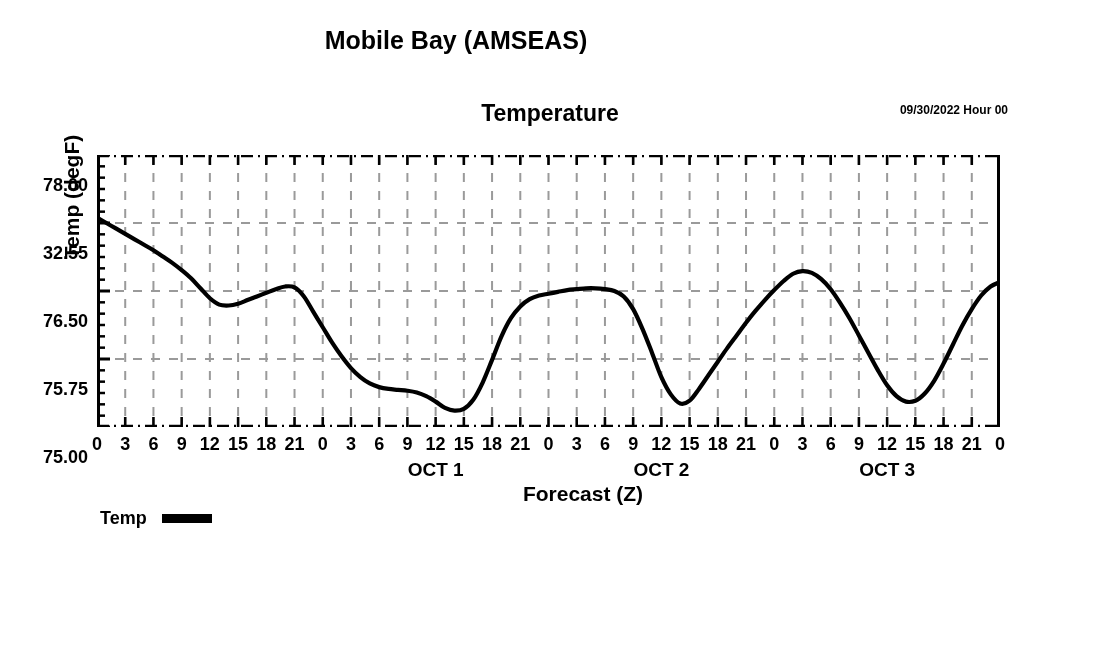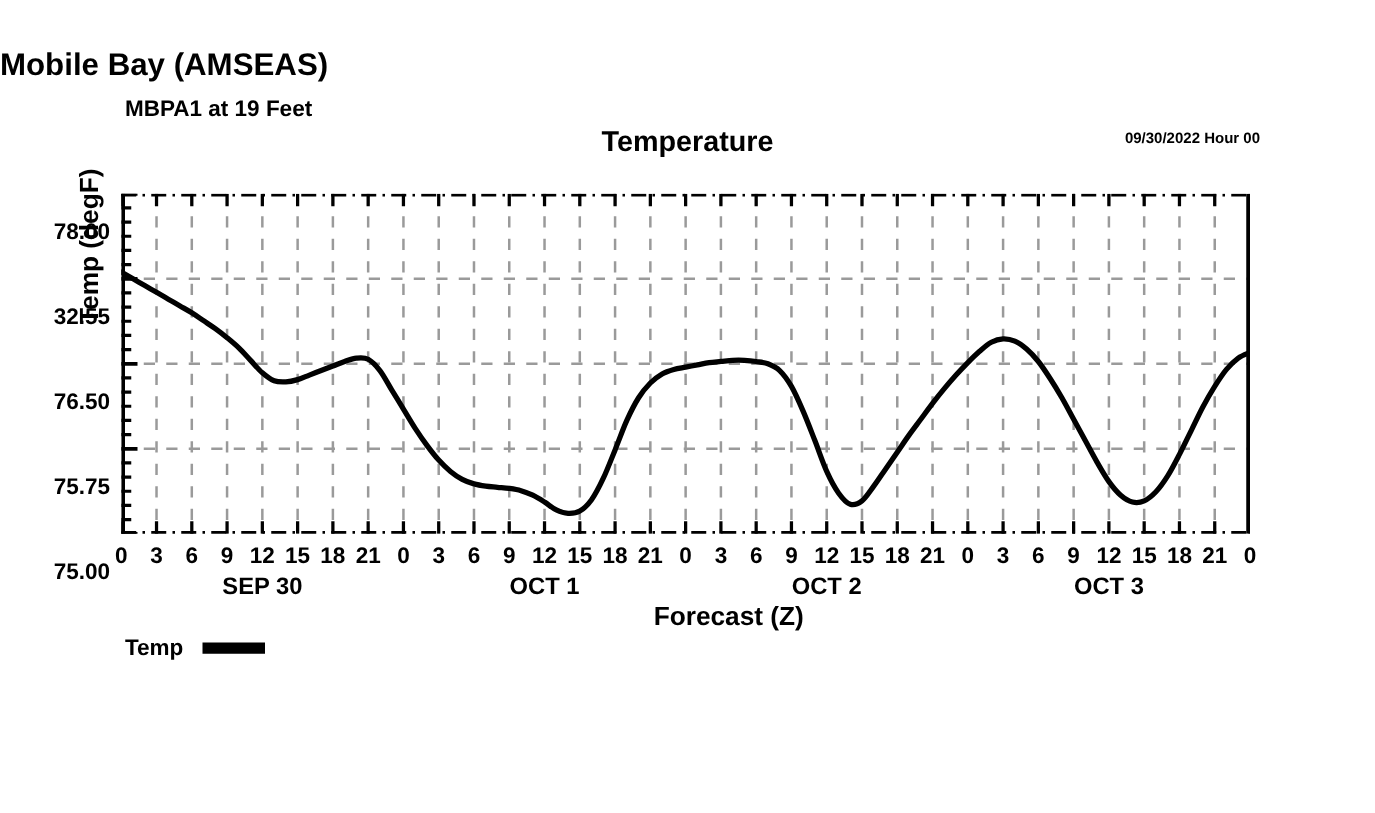--- a/index.html
+++ b/index.html
@@ -13,22 +13,23 @@
     position: relative;
     font-family: "Liberation Sans", sans-serif;
     color: #000000;
     overflow: hidden;
   }
 
   
   #top-title {
     position: absolute;
     left: 0;
-    top: 38px;
+    top: 26px;
     width: 912px;
+    text-align: center;
     font-size: 25px;
     font-weight: bold;
     letter-spacing: 0px;
   }
 
   #station-block {
     position: absolute;
     left: 100px;
     top: 74px;
     font-size: 18px;
@@ -155,21 +156,20 @@
     height: 9px;
     background: #000000;
   }
 </style>
 </head>
 <body>
 
 <div id="top-title">Mobile Bay (AMSEAS)</div>
 
 <div id="station-block">
-  <div>MBPA1 at 19 Feet</div>
 </div>
 
 <div id="subtitle">Temperature</div>
 <div id="runtime">09/30/2022 Hour 00</div>
 
 <div id="y-axis-title">Temp (degF)</div>
 <div id="y-tick-labels">
     <div class="y-tick-label" style="top: 415px;">75.00</div>
     <div class="y-tick-label" style="top: 347px;">75.75</div>
     <div class="y-tick-label" style="top: 279px;">76.50</div>
@@ -357,21 +357,20 @@
     <div class="x-hour-label" style="left: 802.469px;">3</div>
     <div class="x-hour-label" style="left: 830.688px;">6</div>
     <div class="x-hour-label" style="left: 858.906px;">9</div>
     <div class="x-hour-label" style="left: 887.125px;">12</div>
     <div class="x-hour-label" style="left: 915.344px;">15</div>
     <div class="x-hour-label" style="left: 943.562px;">18</div>
     <div class="x-hour-label" style="left: 971.781px;">21</div>
     <div class="x-hour-label" style="left: 1000px;">0</div>
   </div>
 <div id="x-day-labels">
-    <div class="x-day-label" style="left: 209.875px;">SEP 30</div>
     <div class="x-day-label" style="left: 435.625px;">OCT 1</div>
     <div class="x-day-label" style="left: 661.375px;">OCT 2</div>
     <div class="x-day-label" style="left: 887.125px;">OCT 3</div>
   </div>
 <div id="x-axis-title">Forecast (Z)</div>
 
 <div id="legend">
   <span id="legend-label">Temp</span>
   <span id="legend-swatch" style="background: rgb(0, 0, 0);"></span>
 </div>

